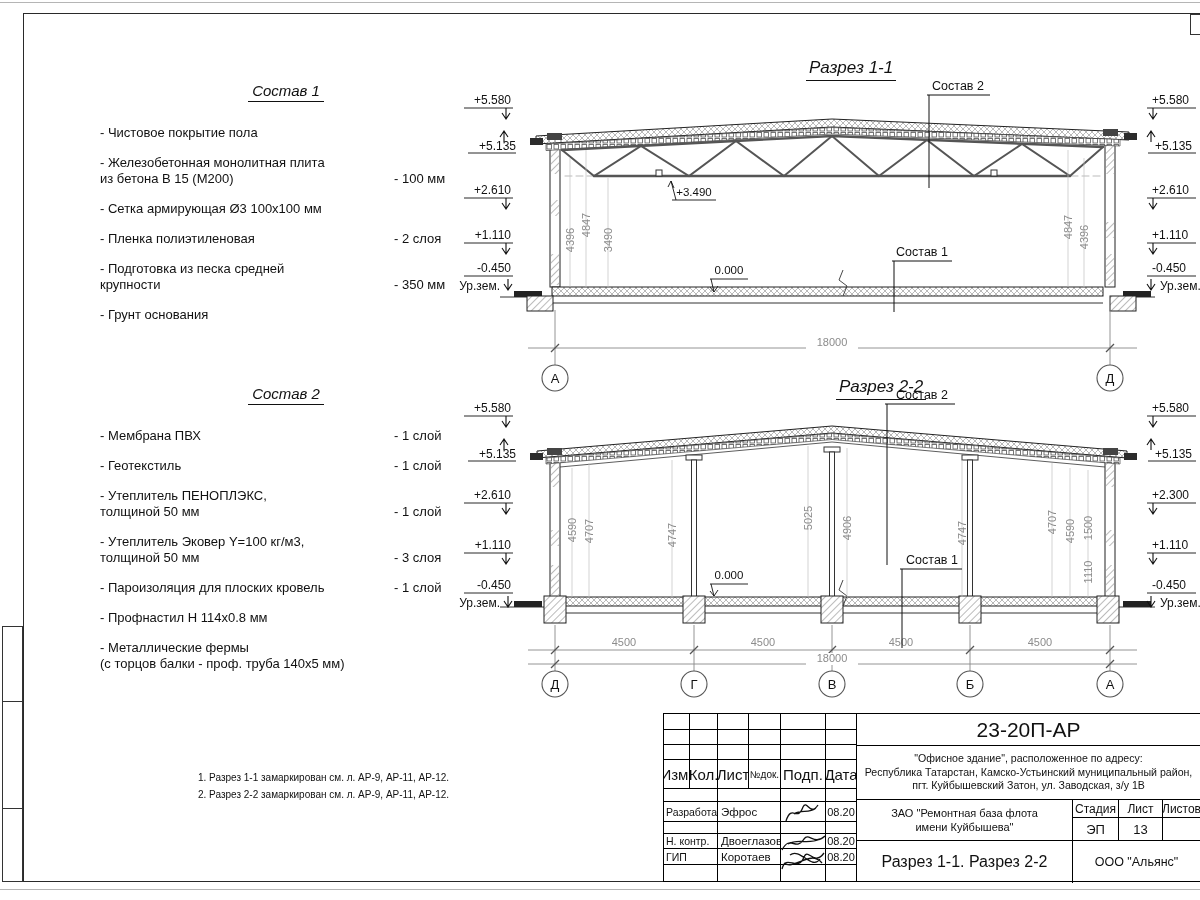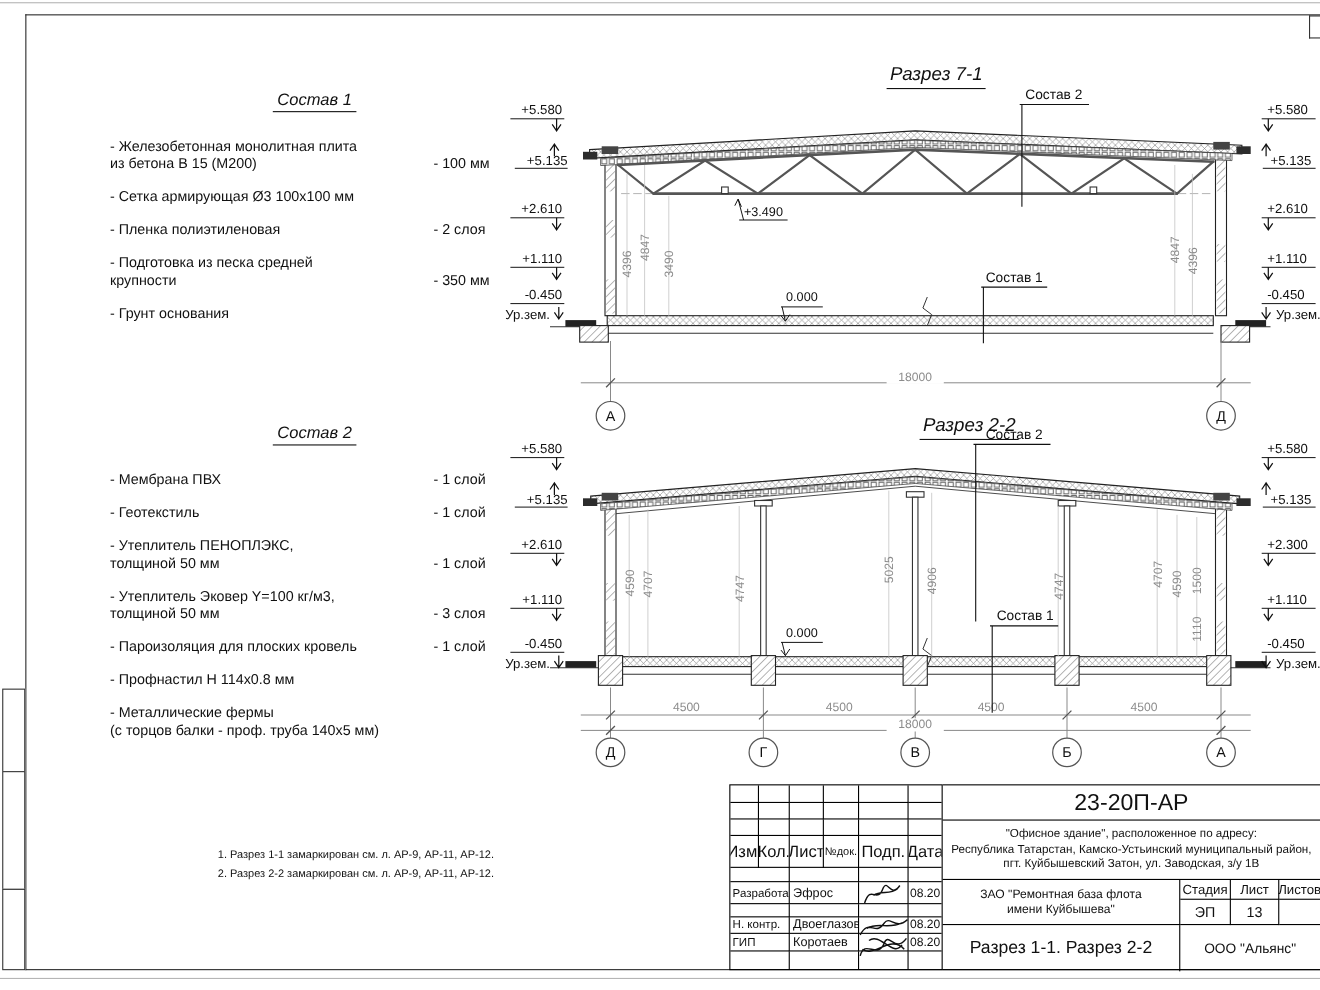--- a/index.html
+++ b/index.html
@@ -72,20 +72,24 @@
   <div class="hairline" style="top:889px"></div>
   <div class="frame"></div>
   <div class="edge-box" style="top:626px;height:76px"></div>
   <div class="edge-box" style="top:701px;height:108px"></div>
   <div class="edge-box" style="top:808px;height:74px"></div>
   <div class="tr-box"></div>
 
   <div class="comp" style="left:100px;top:82px">
     <div class="comp-title"><span>Состав 1</span></div>
     <div class="comp-item">
+        <div class="t">- Чистовое покрытие пола</div>
+        <div class="v"></div>
+      </div>
+    <div class="comp-item">
         <div class="t">- Железобетонная  монолитная плита
 из бетона В 15 (М200)</div>
         <div class="v">- 100 мм</div>
       </div>
     <div class="comp-item">
         <div class="t">- Сетка армирующая Ø3 100х100 мм</div>
         <div class="v"></div>
       </div>
     <div class="comp-item">
         <div class="t">- Пленка полиэтиленовая</div>
@@ -130,21 +134,21 @@
         <div class="t">- Профнастил Н 114х0.8 мм</div>
         <div class="v"></div>
       </div>
     <div class="comp-item">
         <div class="t">- Металлические фермы
 (с торцов балки - проф. труба 140х5 мм)</div>
         <div class="v"></div>
       </div>
   </div>
 
-  <div class="sec-title" style="left:806px;top:58px">Разрез 7-1</div>
+  <div class="sec-title" style="left:806px;top:58px">Разрез 1-1</div>
   <div class="sec-title" style="left:836px;top:377px">Разрез 2-2</div>
 
   <div class="notes">
     <div>1. Разрез 1-1 замаркирован см. л. АР-9, АР-11, АР-12.</div>
     <div>2. Разрез 2-2 замаркирован см. л. АР-9, АР-11, АР-12.</div>
   </div>
 
   <svg width="1200" height="900" style="position:absolute;left:0;top:0">
     <defs>
       <pattern id="hx" width="5" height="5" patternUnits="userSpaceOnUse" patternTransform="rotate(45)">

